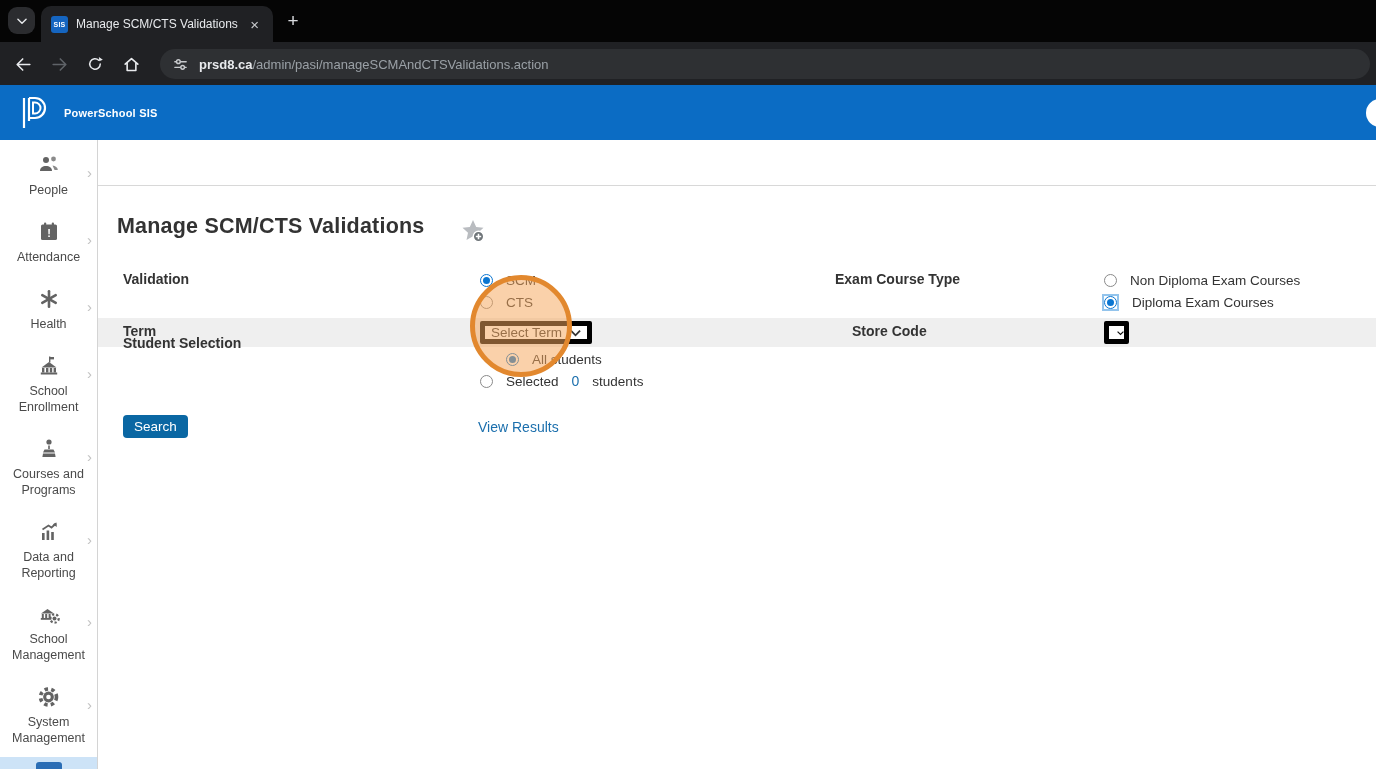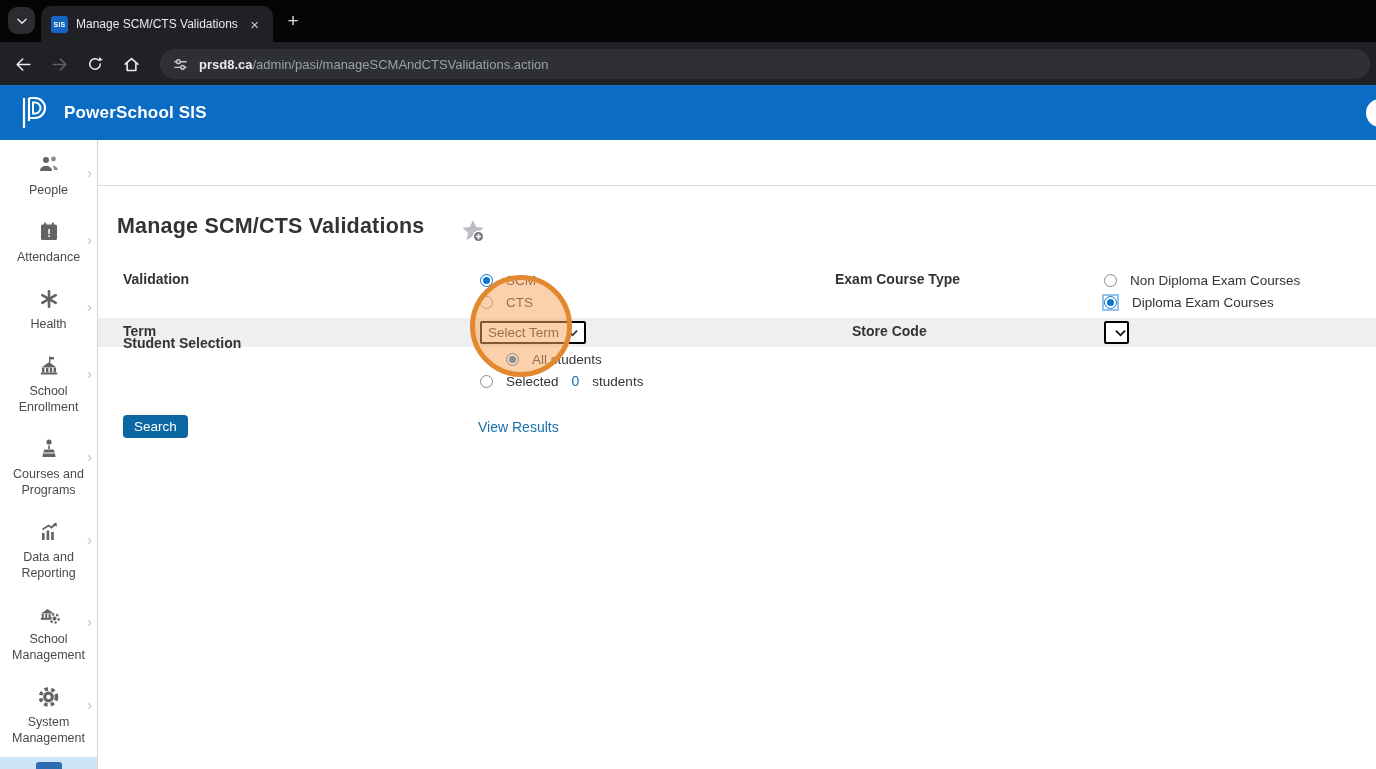--- a/index.html
+++ b/index.html
@@ -18,21 +18,21 @@
   
   #toolbar { position:absolute; left:0; top:42px; width:100%; height:43px; background:#202124; }
   .nav-ico { position:absolute; top:11px; width:22px; height:22px; display:flex; align-items:center; justify-content:center; }
   .omnibox { position:absolute; left:160px; right:6px; top:7px; height:30px; border-radius:15px; background:#2e3033; display:flex; align-items:center; padding:0 12px; gap:10px;text-align:center; }
   .url { font-size:13px; color:#9aa0a6; white-space:nowrap; }
   .url .domain { color:#e8eaed; font-weight:bold; }
 
   
   #appheader { position:absolute; left:0; top:85px; width:100%; height:55px; background:#0b6cc4; }
   .brand-wrap { position:absolute; left:20px; top:11px; display:flex; align-items:center; gap:14px; }
-  .brand-text { color:#ffffff; font-size:17px; font-weight:bold; letter-spacing:.2px; }
+  .brand-text { color:#ffffff; font-size:11px; font-weight:bold; letter-spacing:.2px; }
   .header-sliver { position:absolute; right:-4px; top:14px; width:14px; height:28px; background:#ffffff; border-radius:14px 0 0 14px; }
 
   
   #sidebar { position:absolute; left:0; top:140px; width:98px; bottom:0; background:#ffffff; border-right:1px solid #d4d4d4; }
   .side-item { position:absolute; left:0; width:97px; text-align:center; cursor:pointer; }
   .side-ico { display:block; margin:0 auto 5px auto; }
   .side-label { font-size:12.5px; color:#4a4a4a; line-height:16px; display:block; padding:0 3px; }
   .side-chev { position:absolute; right:5px; top:12px; color:#c2c2c2; font-size:15px; line-height:15px; }
   .side-active { position:absolute; left:0; bottom:0; width:97px; height:12px; background:#cde3f7; }
   .side-active-nub { position:absolute; left:36px; top:5px; width:26px; height:7px; background:#2a6db5; border-radius:3px 3px 0 0; }
@@ -43,21 +43,21 @@
   h1.page-title { position:absolute; left:19px; top:74px; font-size:21.5px; font-weight:bold; color:#333333; letter-spacing:.2px; }
   .star-fav { position:absolute; left:362px; top:78px; }
 
   .row-band { position:absolute; left:0; right:0; top:178px; height:29px; background:#efefef; }
   .flabel { position:absolute; font-size:14px; font-weight:bold; color:#333333;text-align:center; }
   .radio-row { position:absolute; display:flex; align-items:center; gap:13px; font-size:13.5px; color:#333333; }
   .radio { width:13px; height:13px; border:1px solid #8a8a8a; border-radius:50%; background:#fff; position:relative; flex:0 0 auto; }
   .radio.sel { border-color:#0b76d1; }
   .radio.sel::after { content:""; position:absolute; left:2px; top:2px; width:7px; height:7px; border-radius:50%; background:#0b76d1; }
   .fring { display:inline-flex; border:2px solid #93c4ec; padding:0px; }
-  .selbox { position:absolute; height:23px; background:#fff; border:2px solid #000000; display:flex; align-items:center; gap:8px; padding:0 6px; font-size:13.5px; color:#333; border-radius:2px; }
+  .selbox { position:absolute; height:23px; background:#fff; border:5px solid #000000; display:flex; align-items:center; gap:8px; padding:0 6px; font-size:13.5px; color:#333; border-radius:2px; }
   .btn-search { position:absolute; left:25px; top:275px; background:#0a67a3; color:#fff; border:none; border-radius:4px; font-size:13.5px; padding:4px 11px; font-family:"Liberation Sans",sans-serif; cursor:pointer; }
   .link { color:#1b6fad; font-size:14px; text-decoration:none; cursor:pointer; }
   .view-results { position:absolute; left:380px; top:279px; }
 
   
   .highlight-circle { position:absolute; left:470px; top:275px; width:102px; height:102px; border-radius:50%; background:rgba(246,166,92,0.52); border:5px solid #e2882e; z-index:60; pointer-events:none; }
 </style>
 </head>
 <body>
 

